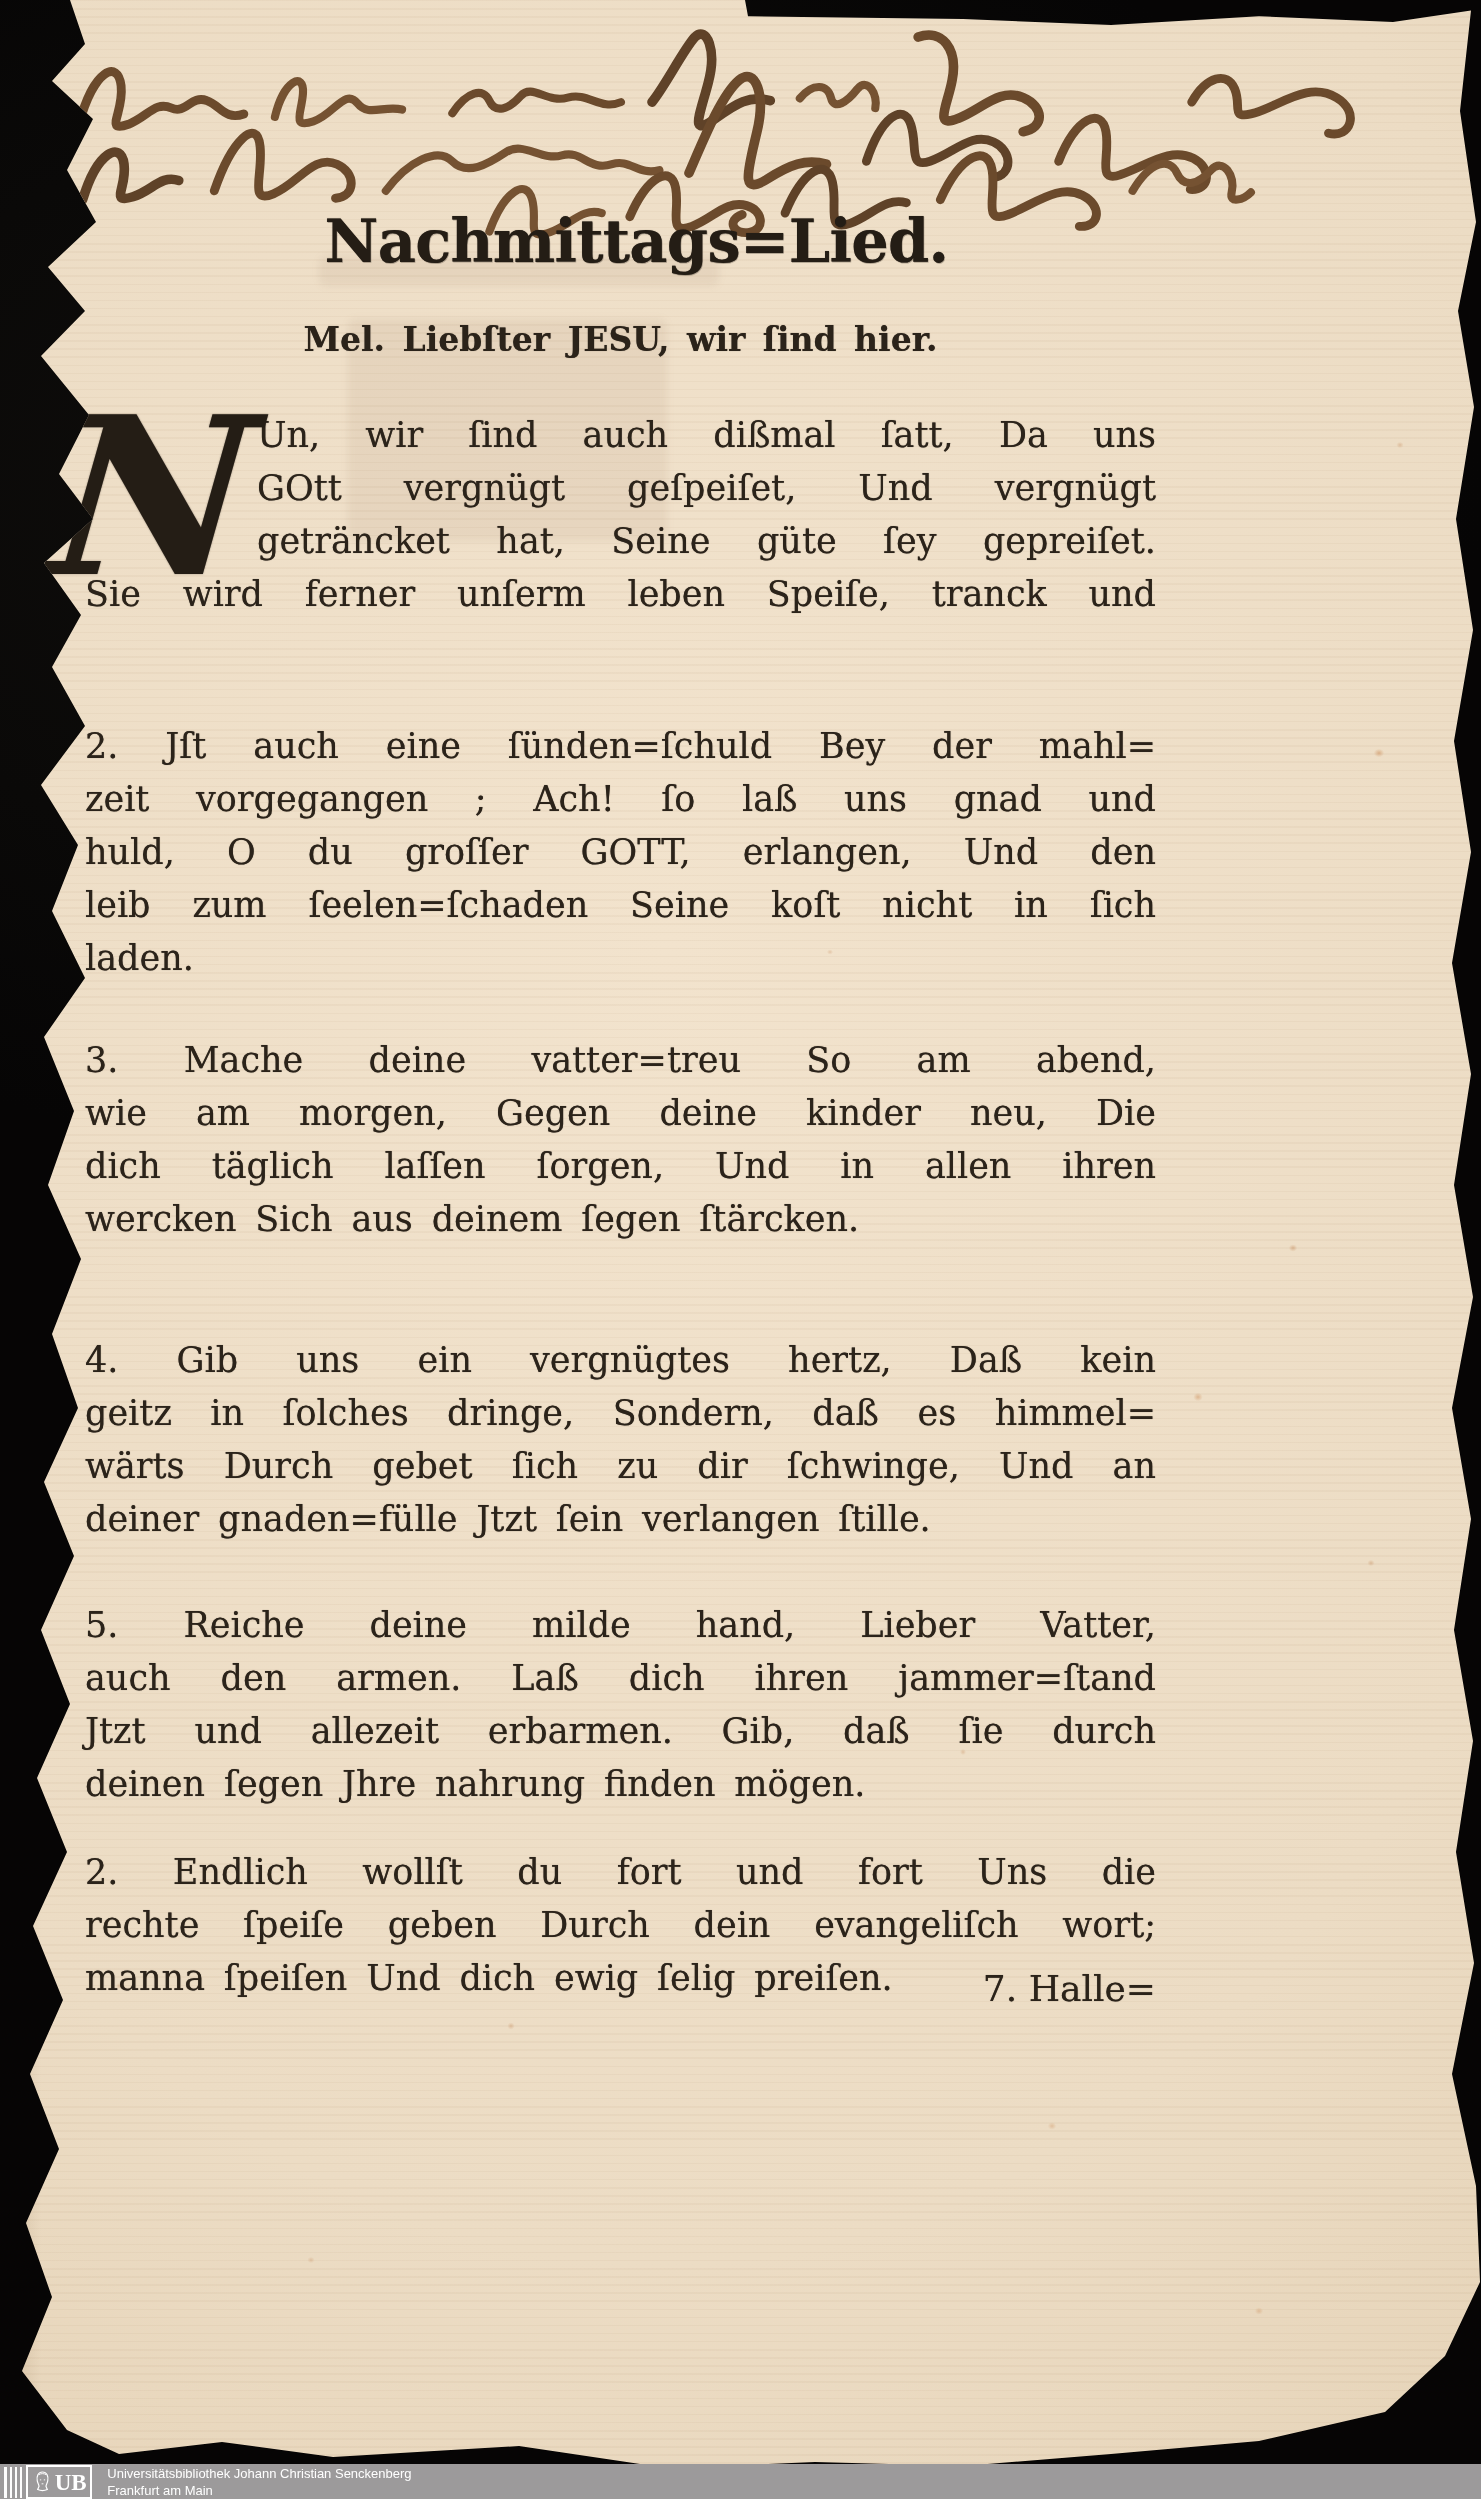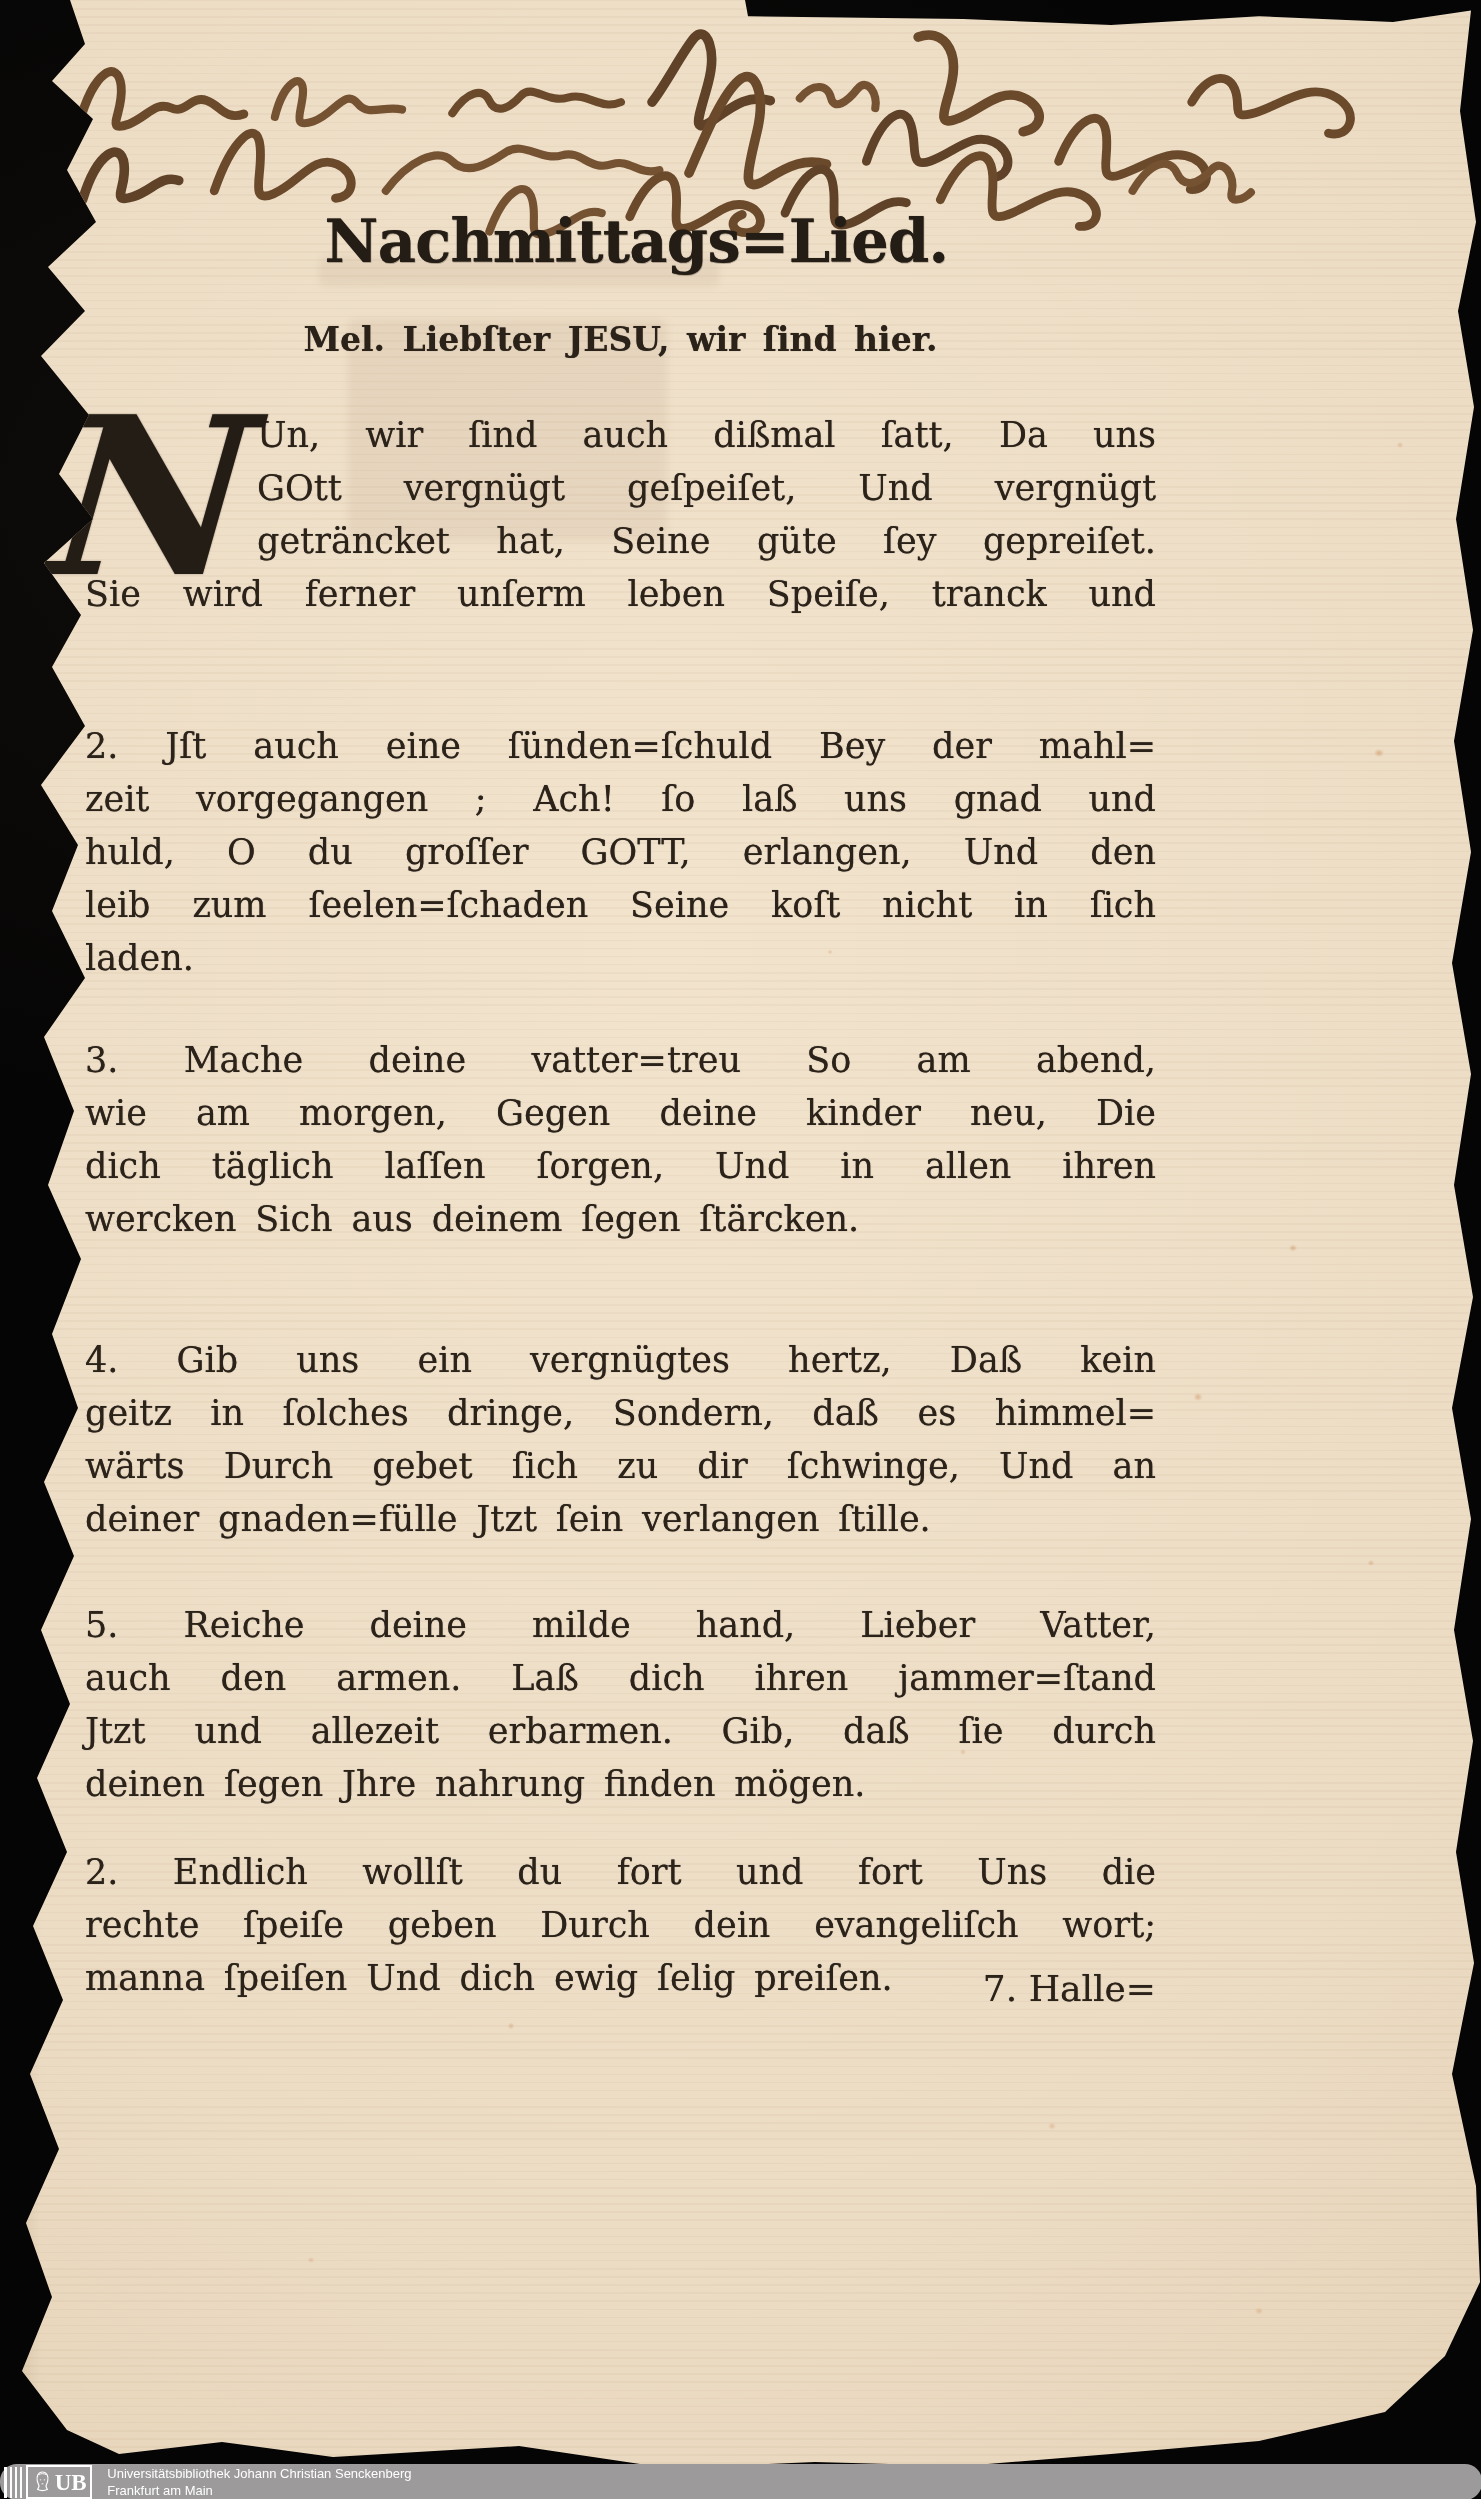--- a/index.html
+++ b/index.html
@@ -49,21 +49,21 @@
   .stanza{position:absolute;left:85px;width:1071px;color:#2b231a;font-size:35px;line-height:53px;
     text-shadow:0 0 0.7px rgba(43,35,26,.75);}
   .line{text-align:justify;text-align-last:justify;word-spacing:.22em;}
   .line.no-just{text-align-last:left;}
   .line.indent{margin-left:172px;}
   .dropcap{position:absolute;left:-31px;top:-21px;font-size:219px;line-height:1;font-style:italic;
     font-weight:700;transform:skewX(-5deg);color:#241d15;text-shadow:0 0 1.5px rgba(36,29,21,.6);}
   .catchword{position:absolute;left:85px;top:1968px;width:1071px;text-align:right;font-size:36px;
     color:#2b231a;text-shadow:0 0 0.7px rgba(43,35,26,.75);}
   .footer-bar{position:absolute;left:0;right:0;bottom:0;height:36px;background:#9c9a9b;
-    display:flex;align-items:center;gap:15px;padding-left:4.4px;box-sizing:border-box;border-radius:17px;}
+    display:flex;align-items:center;gap:15px;padding-left:4.4px;box-sizing:border-box;}
   .ub-logo{display:flex;align-items:center;gap:3.7px;height:31px;}
   .spines{display:flex;gap:3px;height:31px;align-items:stretch;}
   .spines i{display:block;width:2.2px;background:#fdfdfd;}
   .logo-box{height:30px;border:2.2px solid #fff;display:flex;align-items:center;gap:2.2px;
     padding:0 3.7px;box-sizing:content-box;}
   .ub-text{font-family:"Liberation Serif","DejaVu Serif",serif;font-weight:700;font-size:23px;
     color:#fff;line-height:1;}
   .footer-text{color:#fff;font-family:"Liberation Sans","DejaVu Sans",sans-serif;font-size:13px;
     line-height:1.32;}
 </style>

